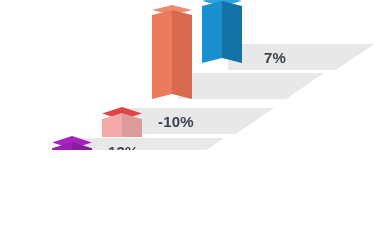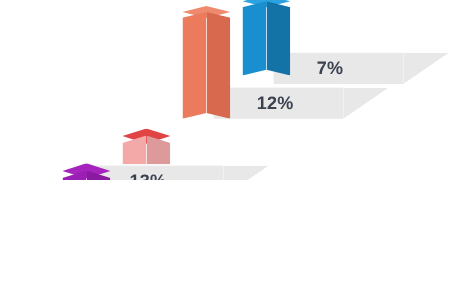--- a/index.html
+++ b/index.html
@@ -77,25 +77,29 @@
     <div class="band-body" style="width:108px;"></div>
     <div class="band-taper" style="left:108px;"></div>
     <div class="band-label" style="left:36px; font-size:15px;">
       <span>7%</span>
     </div>
   </div>
 
   <div class="band" style="left:178px; top:73px; width:146px; height:26px; background:transparent;">
     <div class="band-body" style="width:108px;"></div>
     <div class="band-taper" style="left:108px;"></div>
-    <div class="band-label" style="left:36px; font-size:15px;">
-      <span>12%</span>
+  </div>
+
+  <div class="band" style="left:128px; top:108px; width:146px; height:26px; background:transparent;">
+    <div class="band-body" style="width:108px;"></div>
+    <div class="band-taper" style="left:108px;"></div>
+    <div class="band-label" style="left:30px; font-size:15px;">
+      <span>-10%</span>
     </div>
   </div>
-
 
   <div class="band" style="left:78px; top:138px; width:146px; height:26px; background:transparent;">
     <div class="band-body" style="width:108px;"></div>
     <div class="band-taper" style="left:108px;"></div>
     <div class="band-label" style="left:30px; font-size:15px;">
       <span>13%</span>
     </div>
   </div>
 
   <div class="bar" style="left:202px; top:-4px; width:40px; height:72px;">

